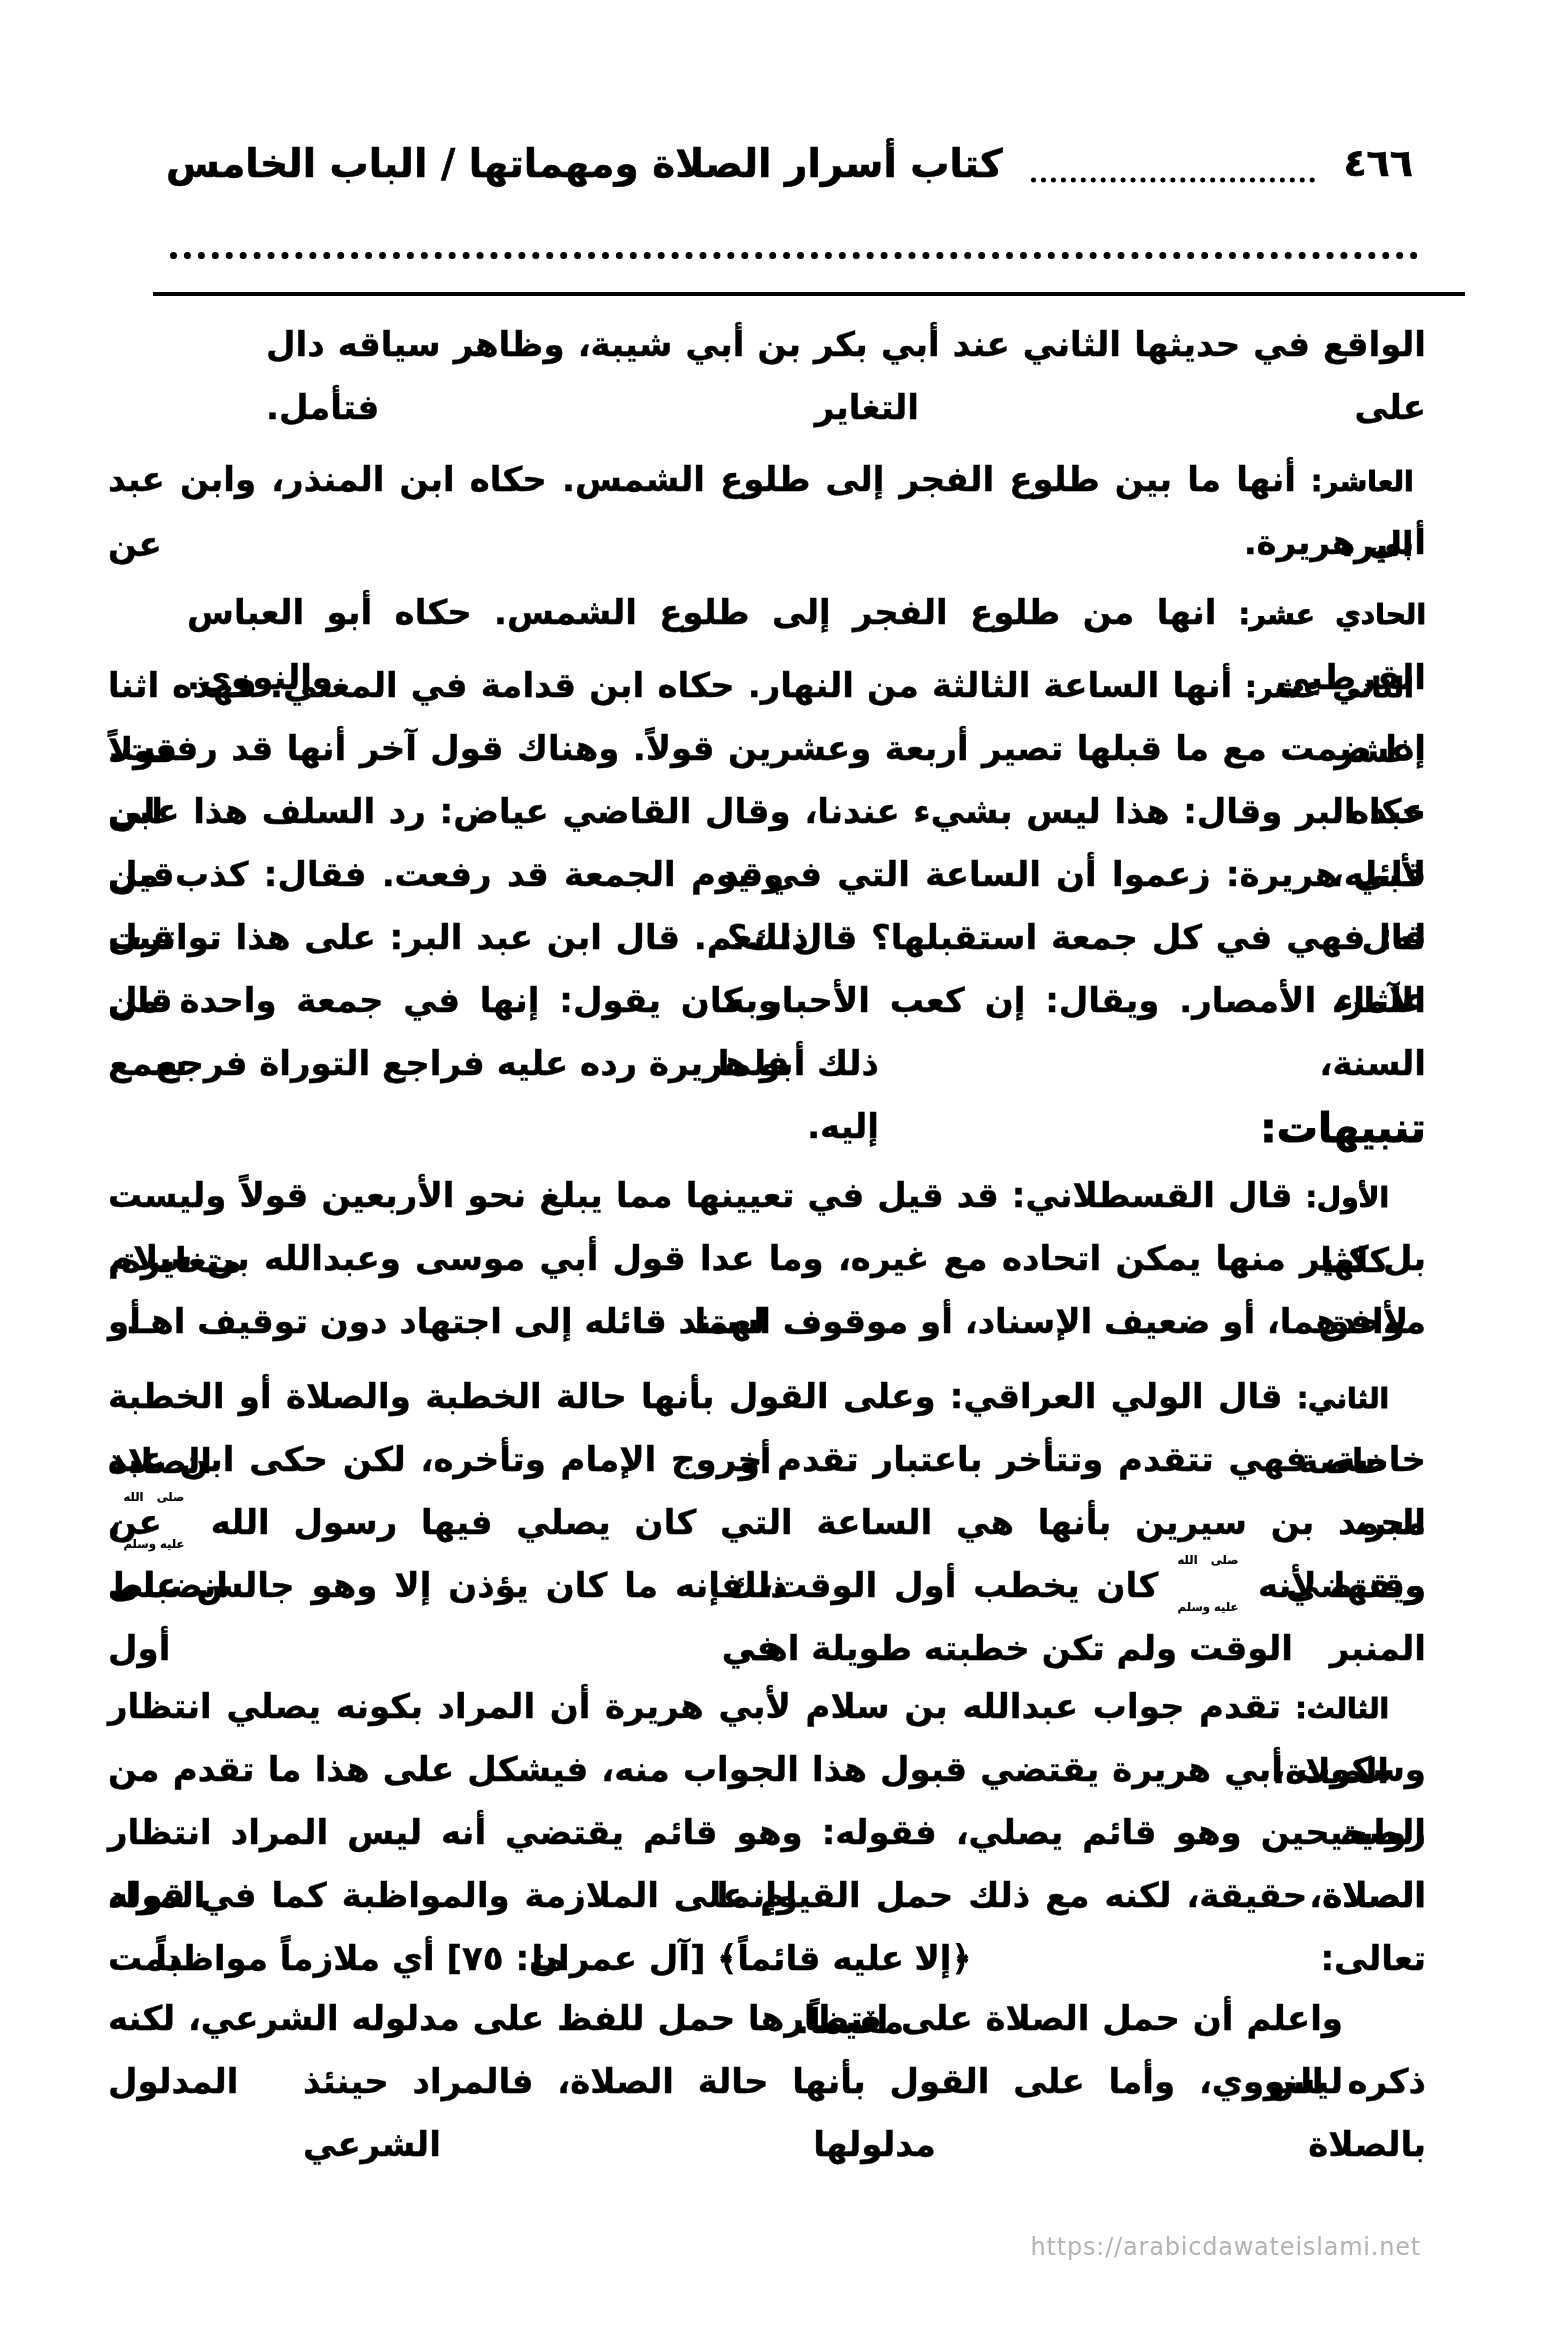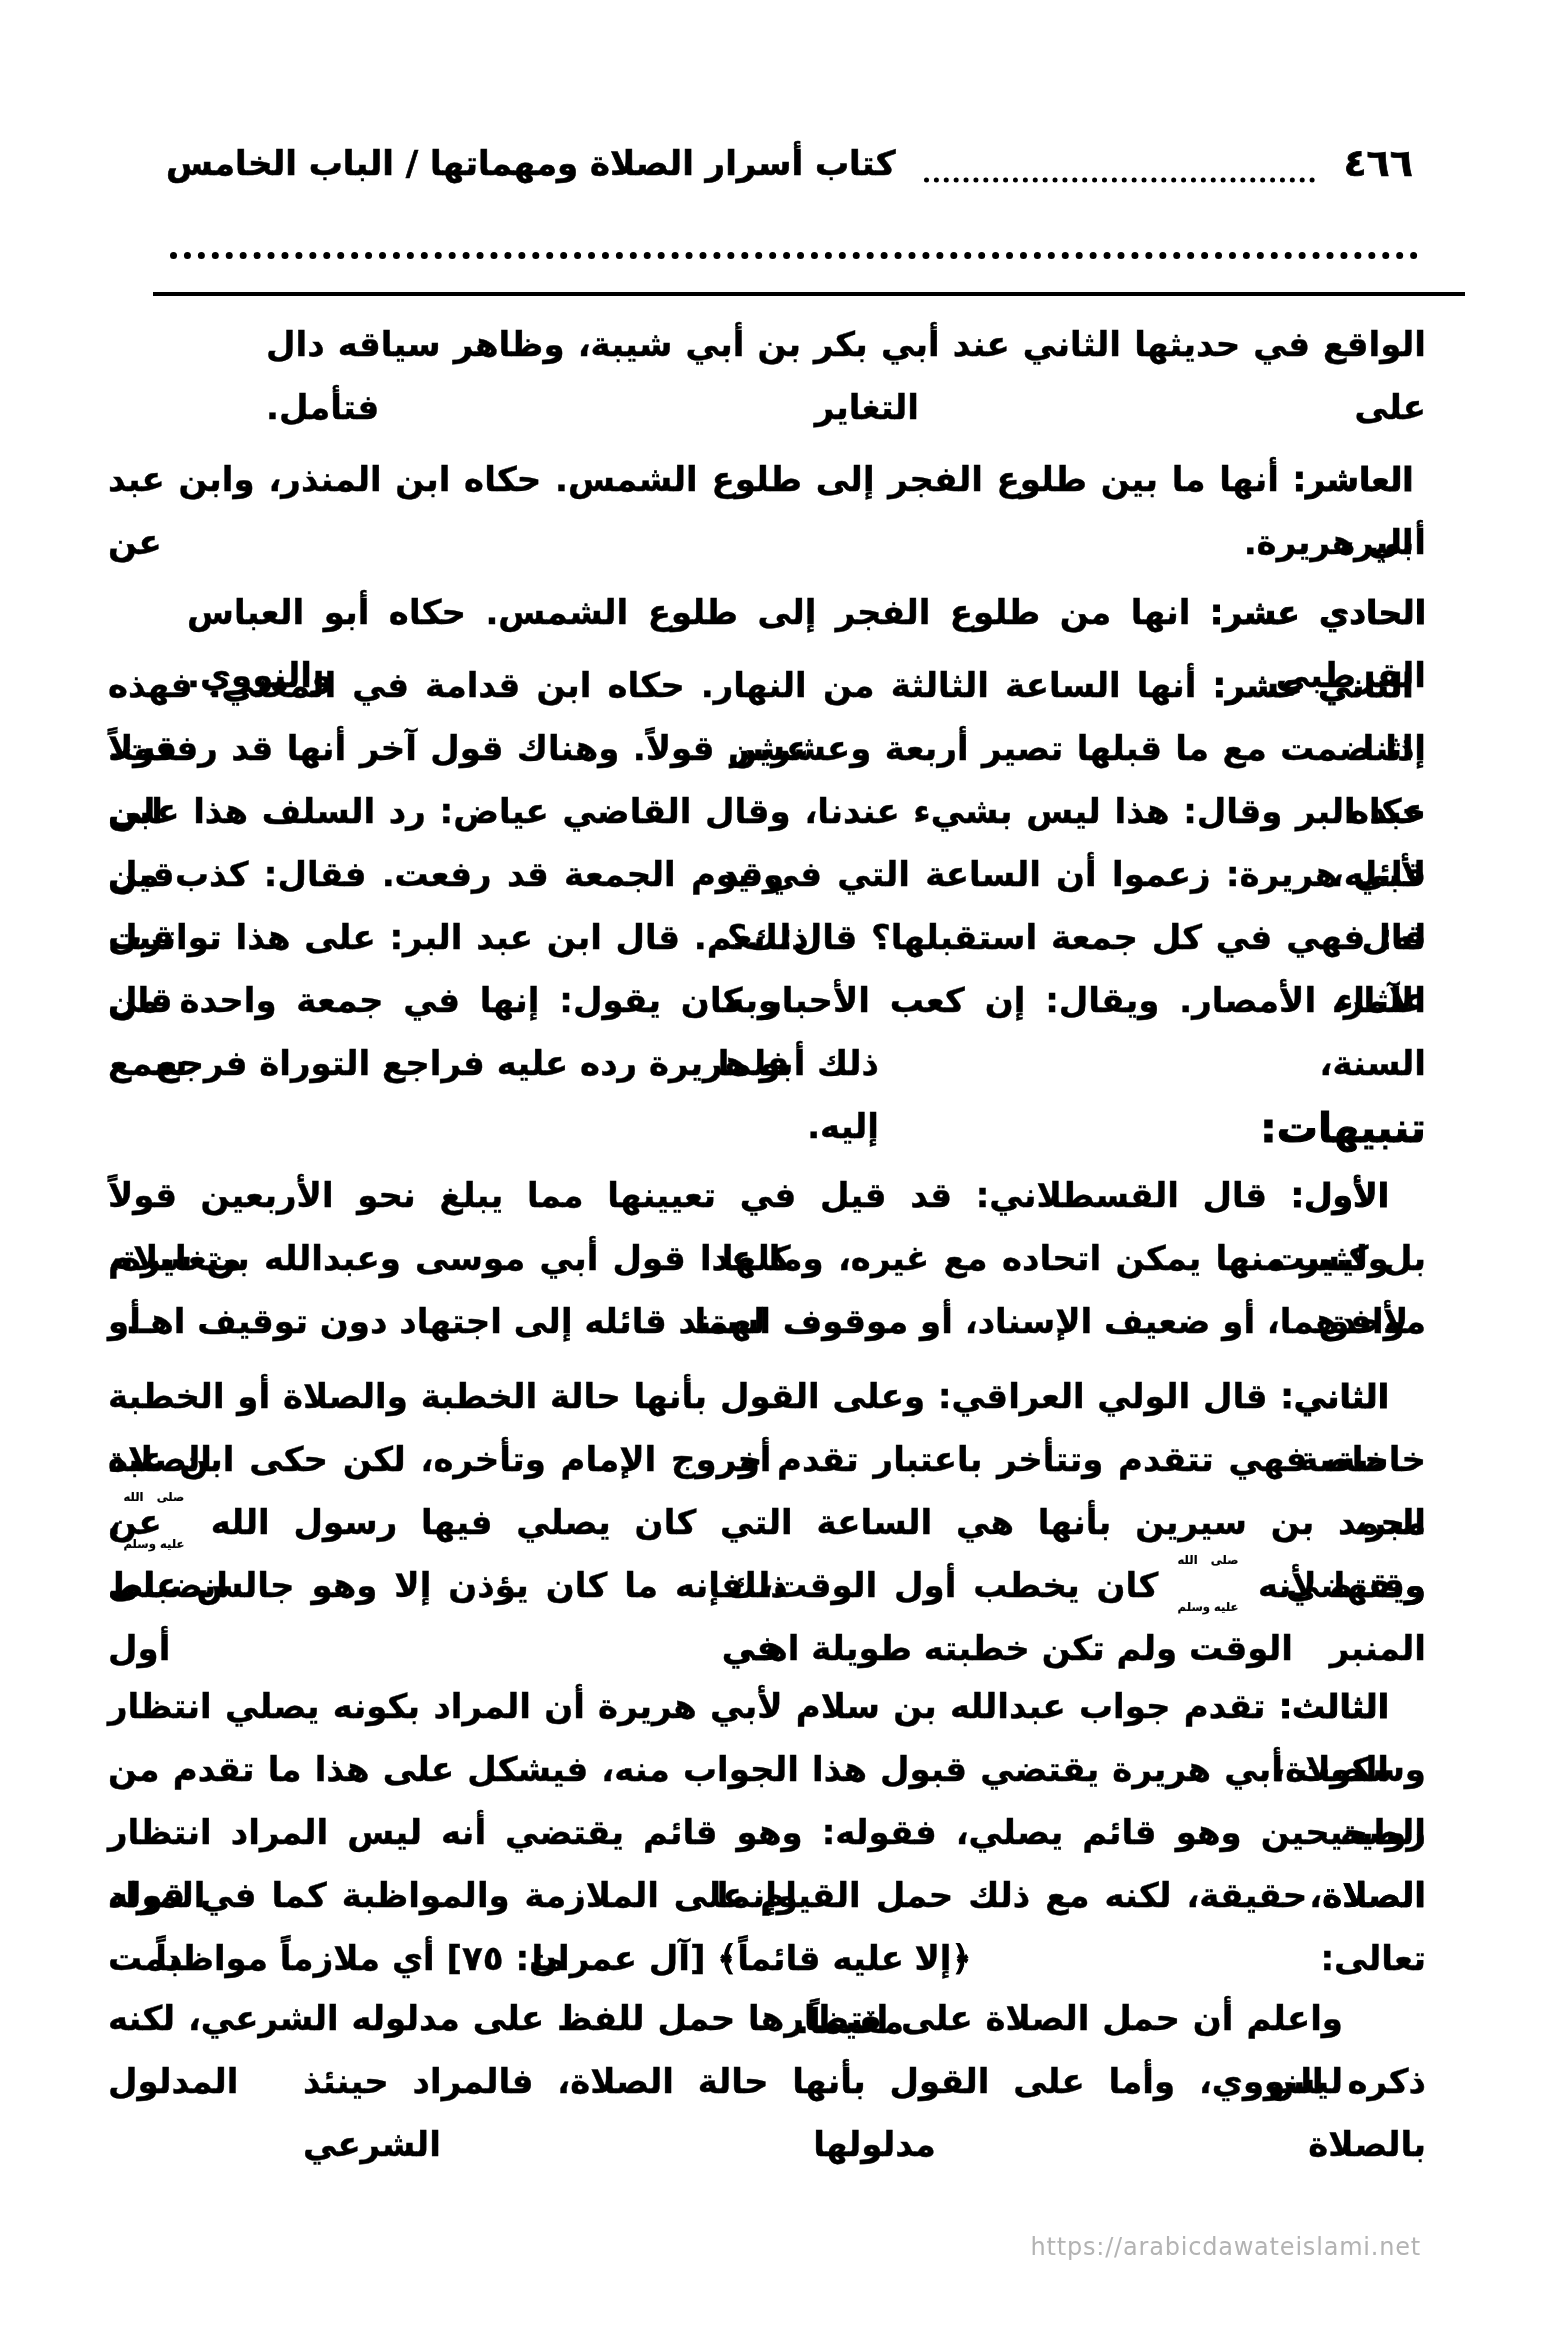--- a/index.html
+++ b/index.html
@@ -4,35 +4,35 @@
 <style>
   html,body{margin:0;padding:0;}
   body{width:1567px;height:2342px;overflow:hidden;background:#ffffff;}
   .page{position:relative;width:1567px;height:2342px;background:#ffffff;
         font-family:"DejaVu Sans",sans-serif;color:#000;}
   
   .header{position:absolute;top:123px;left:166px;right:154px;height:80px;
           display:flex;direction:rtl;align-items:center;}
   .page-num{font-size:38px;font-weight:bold;-webkit-text-stroke:0.7px #000;white-space:nowrap;}
   .header-dots{flex:1;margin:0 28px;height:10px;border-bottom:5.8px dotted #000;transform:translateY(11.6px);}
-  .header-title{font-size:34px;font-weight:bold;-webkit-text-stroke:0.6px #000;
+  .header-title{font-size:39px;font-weight:bold;-webkit-text-stroke:0.6px #000;
                 white-space:nowrap;direction:rtl;}
   
   .matn-dots{position:absolute;top:222px;left:170px;right:149px;height:30px;
              border-bottom:7.5px dotted #000;}
   .rule{position:absolute;top:292px;left:153px;width:1312px;height:4.1px;background:#000;}
   
   .body{position:absolute;left:108px;top:0;width:1318px;}
   .para{position:absolute;left:0;width:100%;}
   .line{height:63px;line-height:63px;font-size:34px;font-weight:bold;direction:rtl;
         -webkit-text-stroke:0.4px #000;}
   .just{text-align:justify;text-align-last:justify;}
   .right{text-align:right;}
   .center{text-align:center;}
-  .lbl{-webkit-text-stroke:1px #000;font-size:33px;}
+  .lbl{-webkit-text-stroke:1px #000;font-size:28px;}
   .pl190{padding-left:158px;} .pl95{padding-left:79px;} .pl235{padding-left:195px;}
   .pr15{padding-right:12.4px;} .pr45{padding-right:37px;} .pr100{padding-right:83px;}
   .pr160{padding-right:133px;} .pr630{padding-right:522px;} .pr660{padding-right:547px;}
   .heading{height:70px;line-height:70px;font-size:41px;font-weight:bold;
            -webkit-text-stroke:1.1px #000;text-align:right;direction:rtl;}
   
   .saw{display:inline-flex;flex-direction:column;justify-content:center;
        vertical-align:middle;font-size:11.6px;line-height:12.4px;font-weight:bold;
        -webkit-text-stroke:0.2px #000;text-align:center;margin:0 2.5px;transform:translateY(-4.1px);gap:34px;}
   

